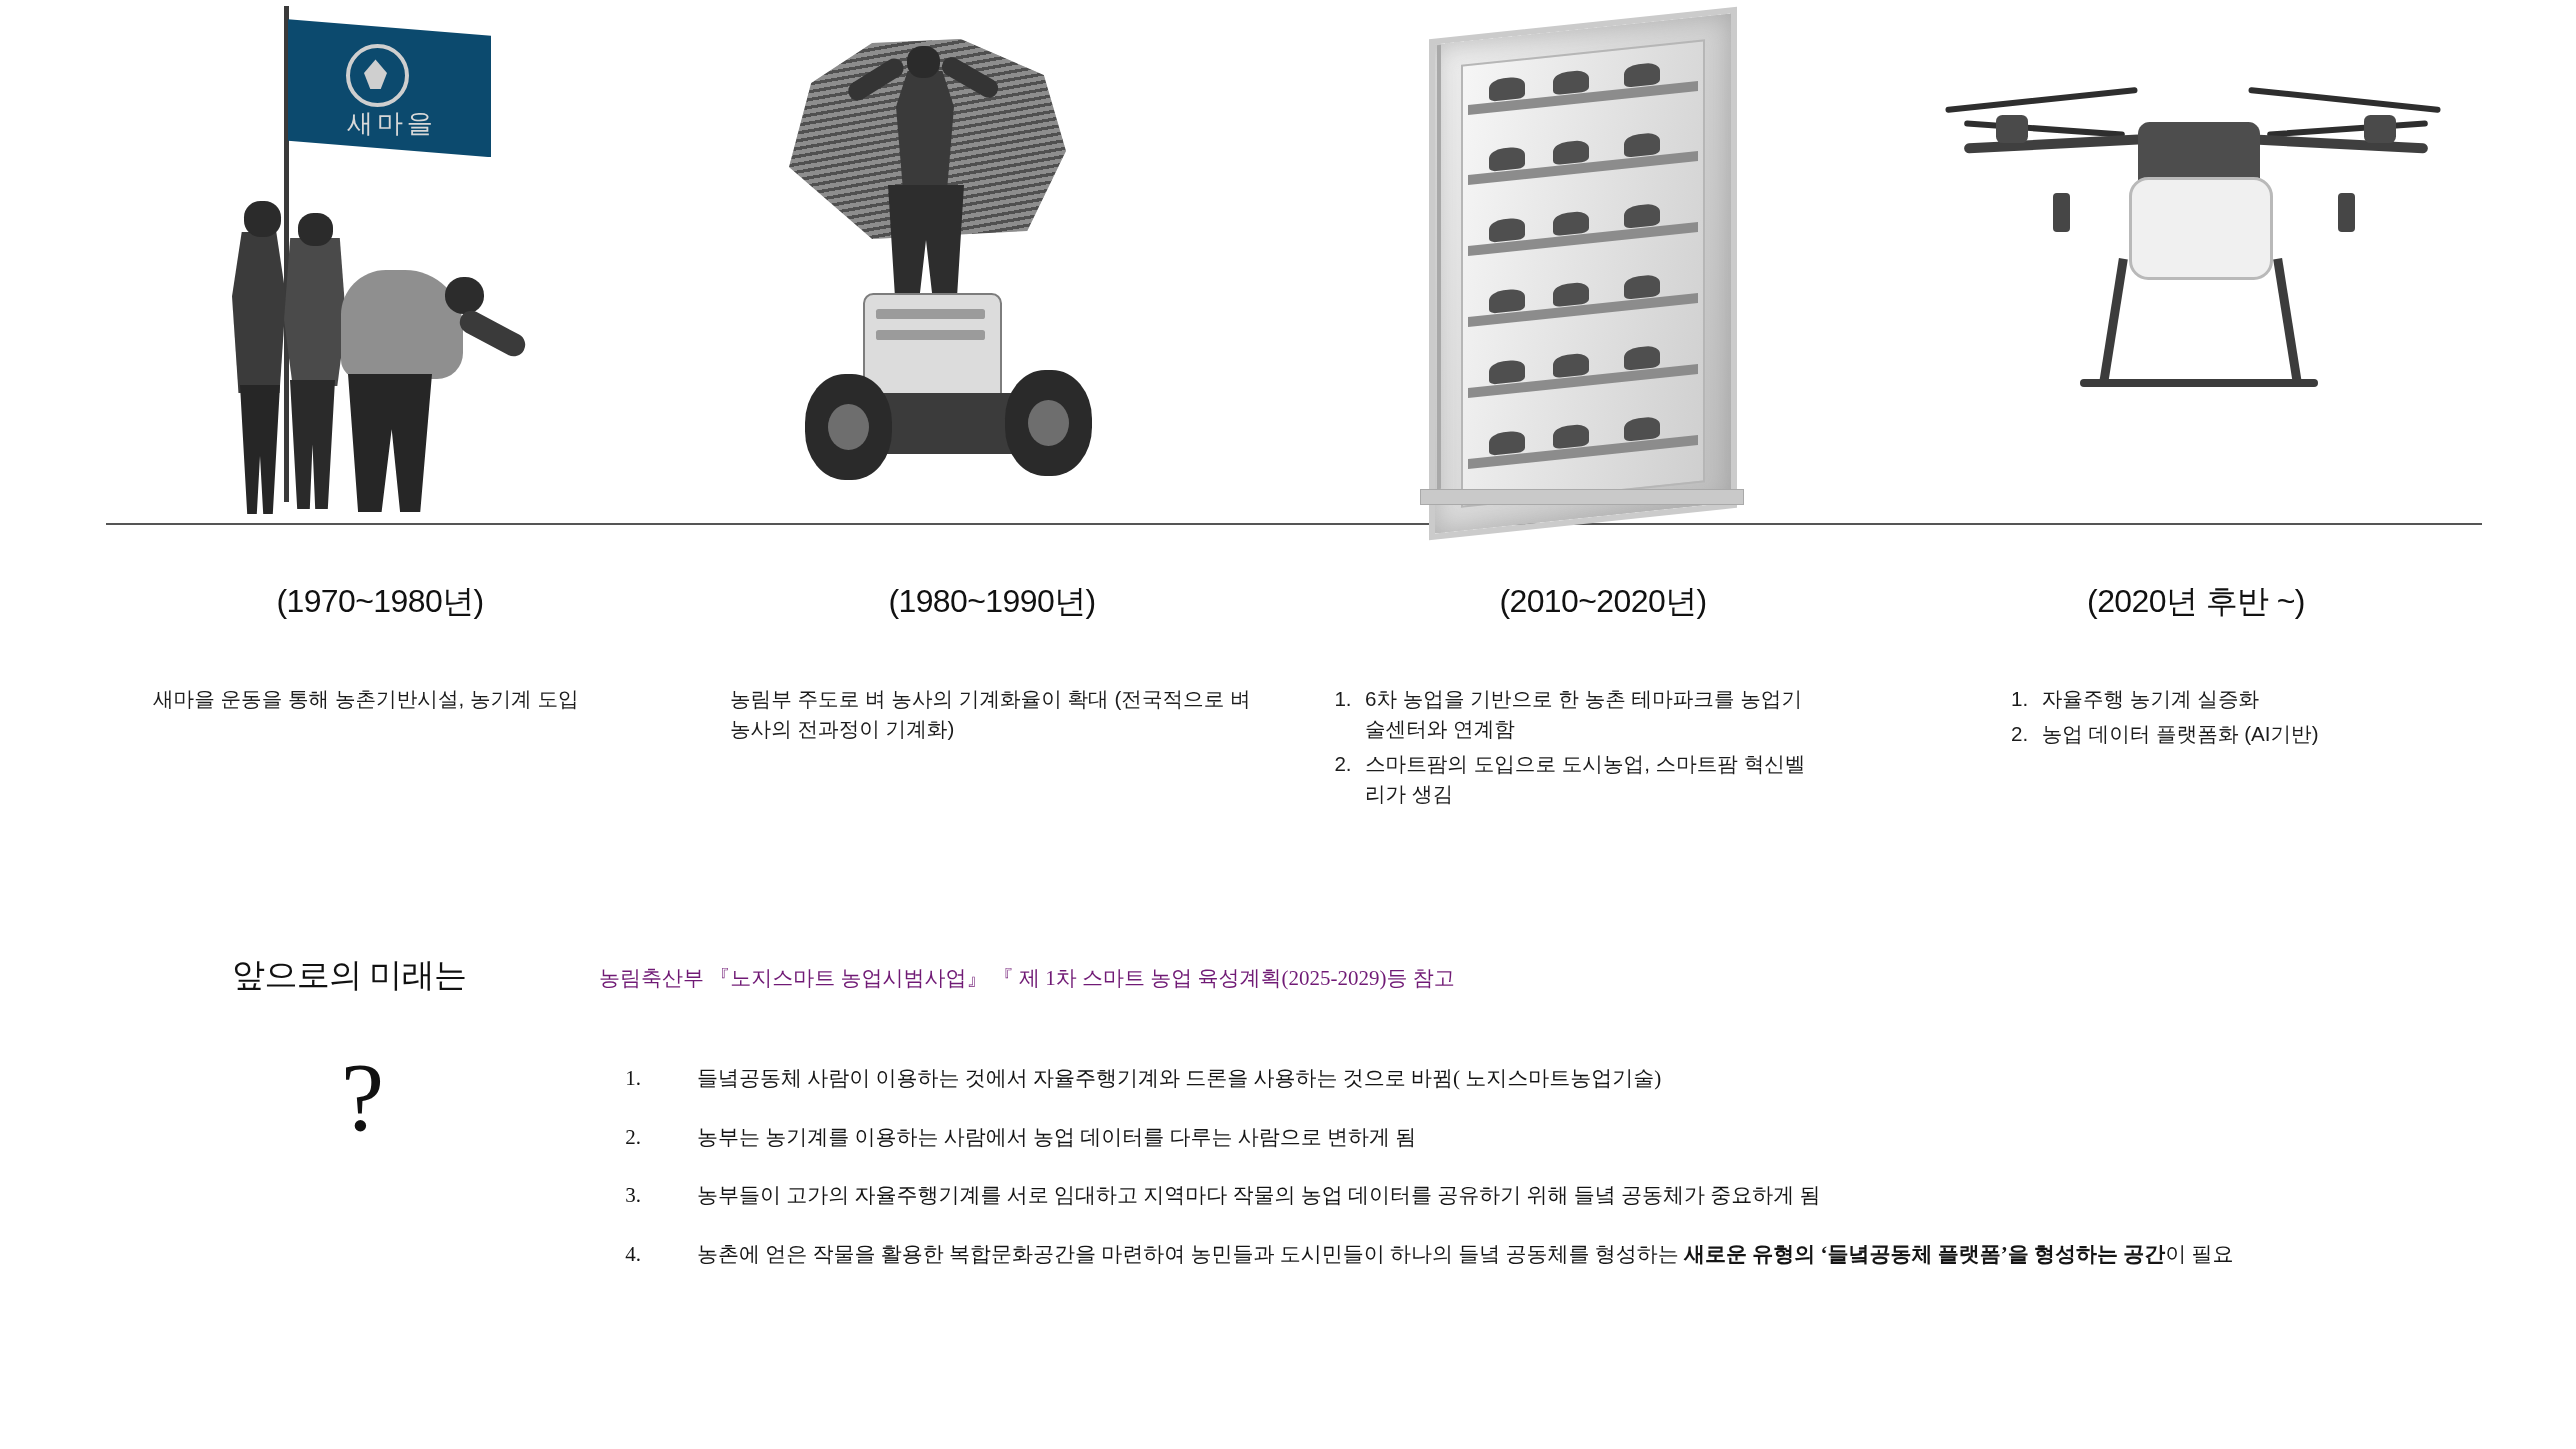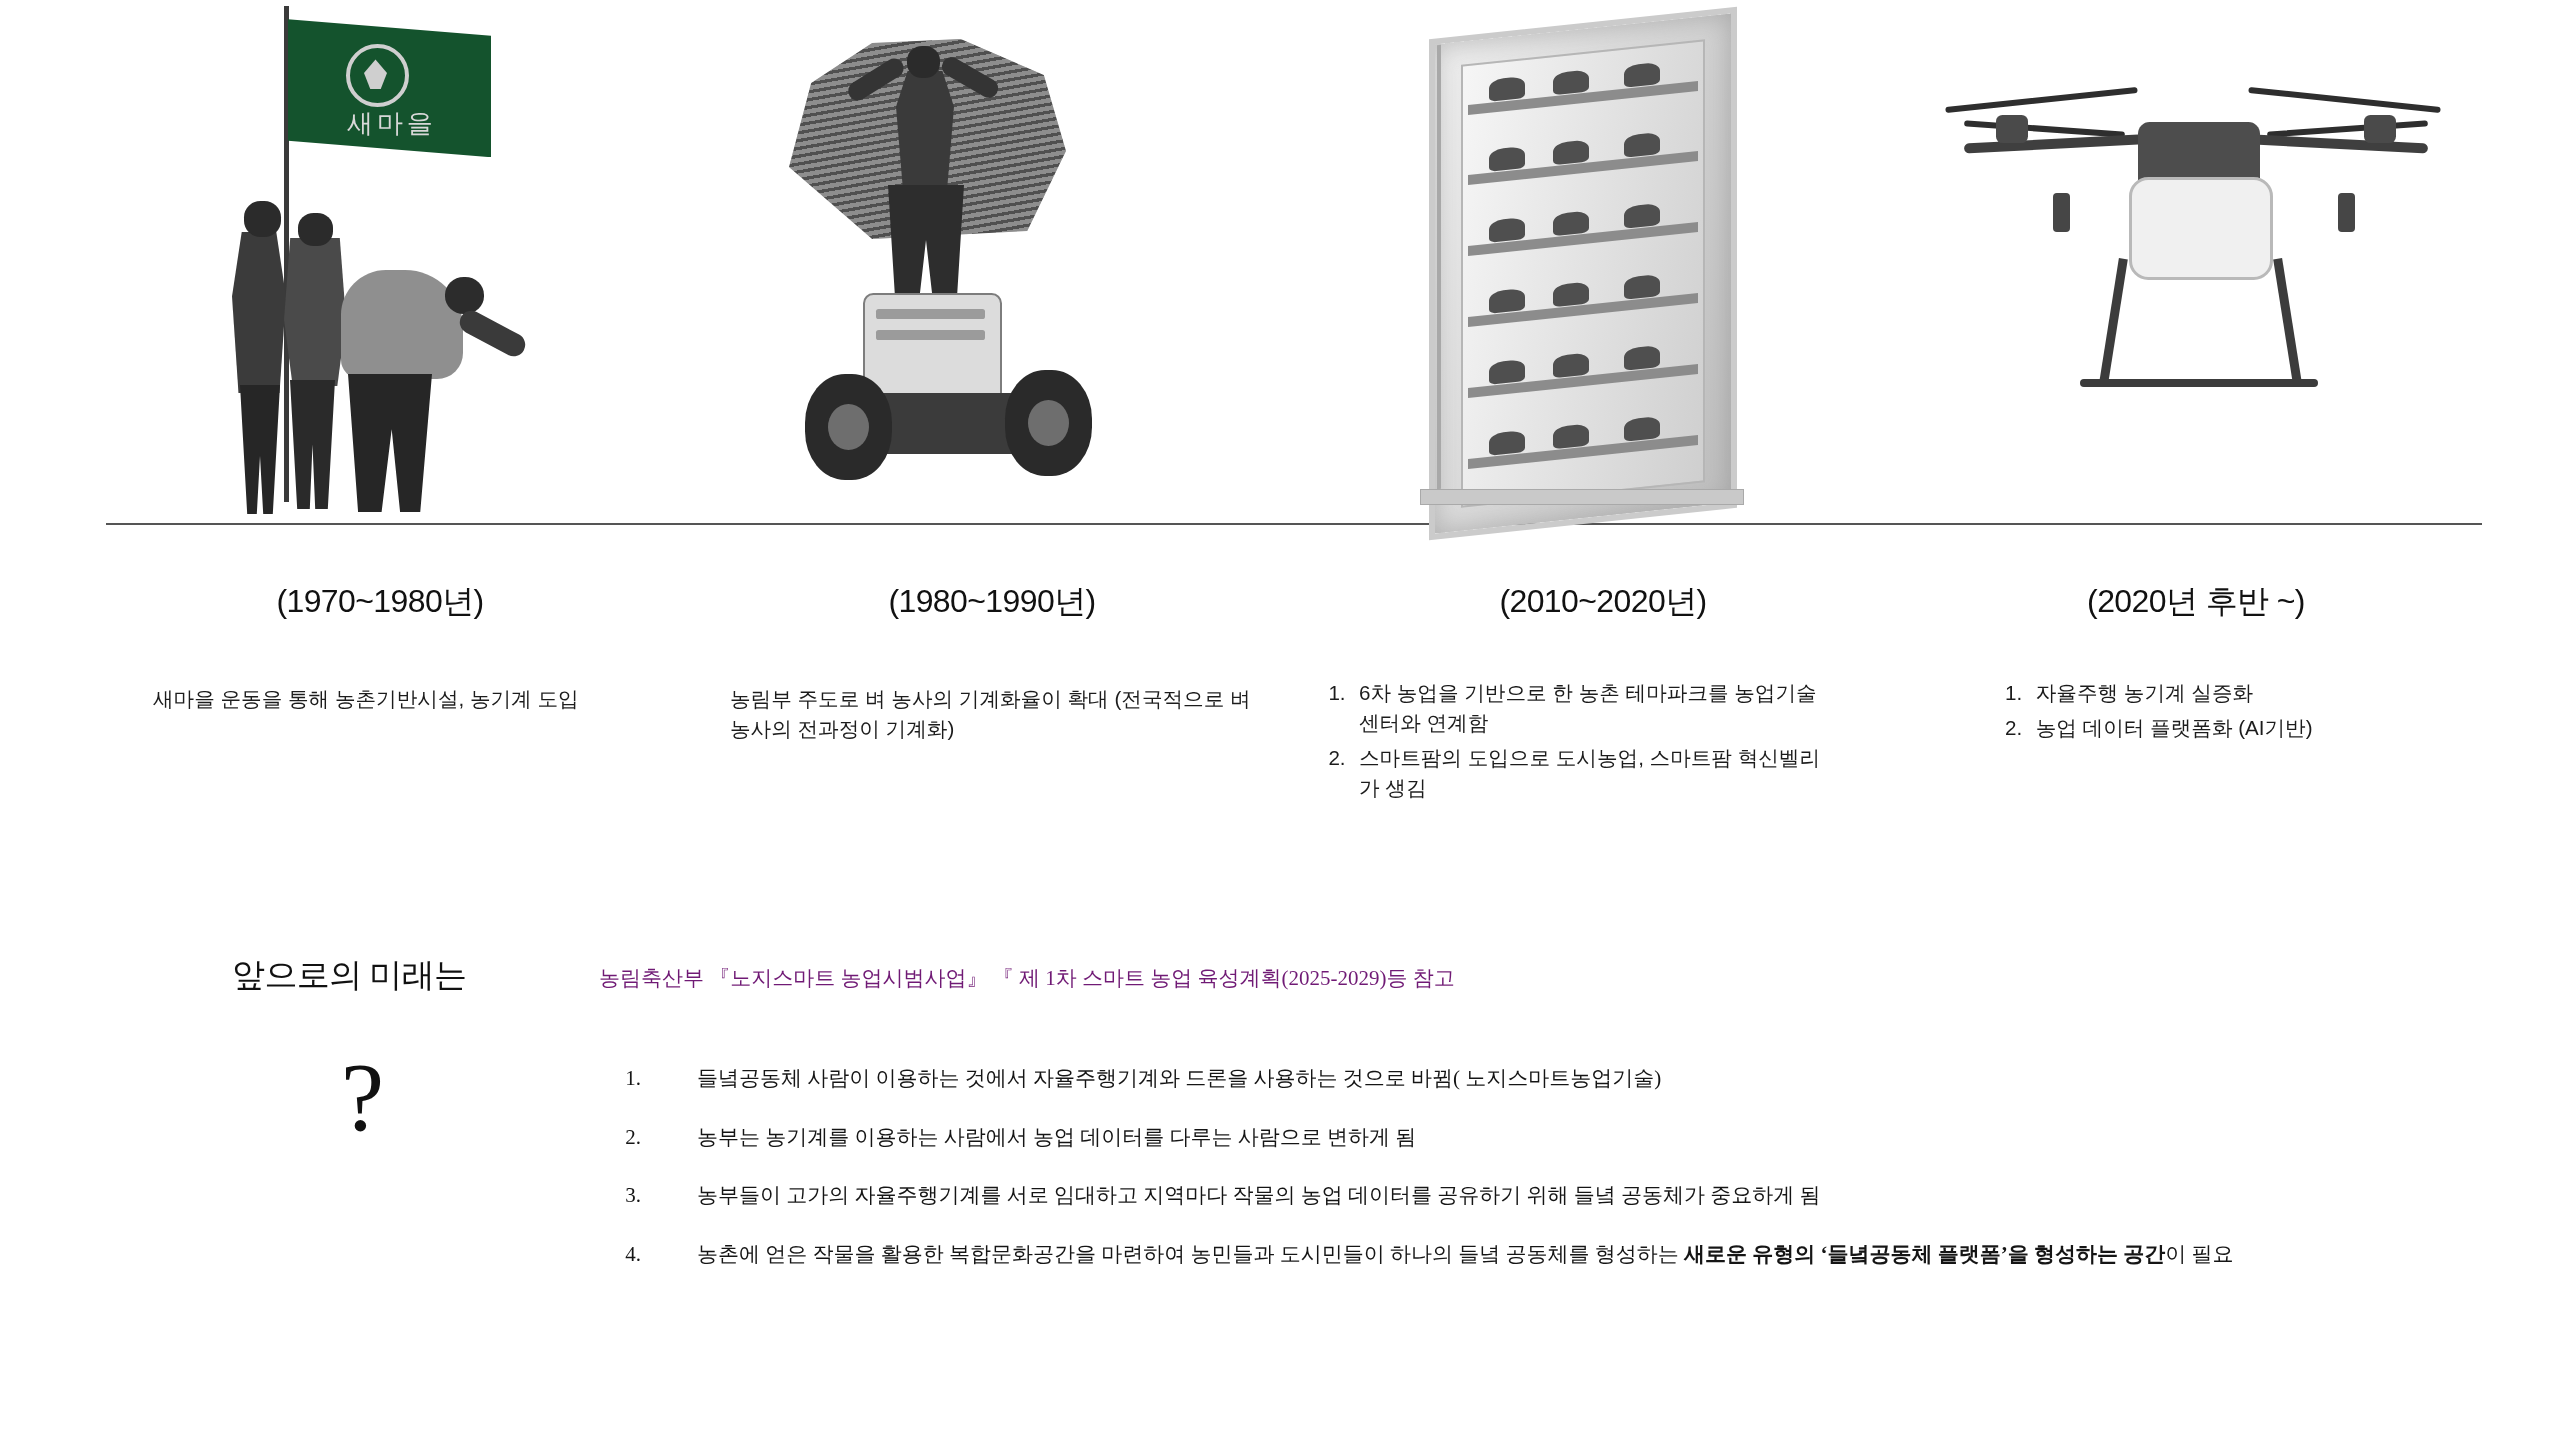--- a/index.html
+++ b/index.html
@@ -72,38 +72,38 @@
     color: #1c1c1c;
   }
   .era-1 .era-notes { left: 74px; width: 515px; }
   .era-2 .era-notes { left: 39px;  width: 541px; }
   .era-3 .era-notes { left: 19.3px;  width: 515px; }
   .era-4 .era-notes { left: 103px; width: 509px; }
 
   .plain-note { margin: 8px; }
 
   ol.num-list {
-    margin: 2px;
+    margin: 8px;
     padding-left: 36px;
     list-style: decimal;
   }
   ol.num-list li {
     margin: 0 0 5.2px 0;
     padding-left: 7.7px;
   }
 
   
   .art1 { position: absolute; inset: 0; }
   .flagpole {
     position: absolute; left: 213px; top: 6.4px; width: 4.5px; height: 496px;
     background: #3a3a3a;
   }
   .flag {
     position: absolute; left: 217px; top: 19.3px; width: 203px; height: 138px;
-    background: #14532d;
+    background: #0c4a6e;
     clip-path: polygon(0 0, 100% 12%, 100% 100%, 0 88%);
   }
   .flag-emblem {
     position: absolute; left: 58px; top: 24.5px; width: 55px; height: 55px;
     border: 4.5px solid #cfcfcf; border-radius: 50%;
   }
   .flag-emblem::after {
     content: "";
     position: absolute; left: 14px; top: 11.6px; width: 23px; height: 30px;
     background: #cfcfcf;

